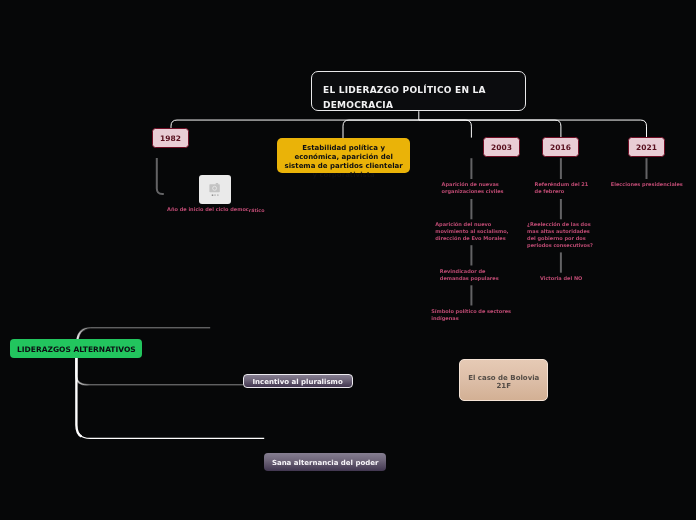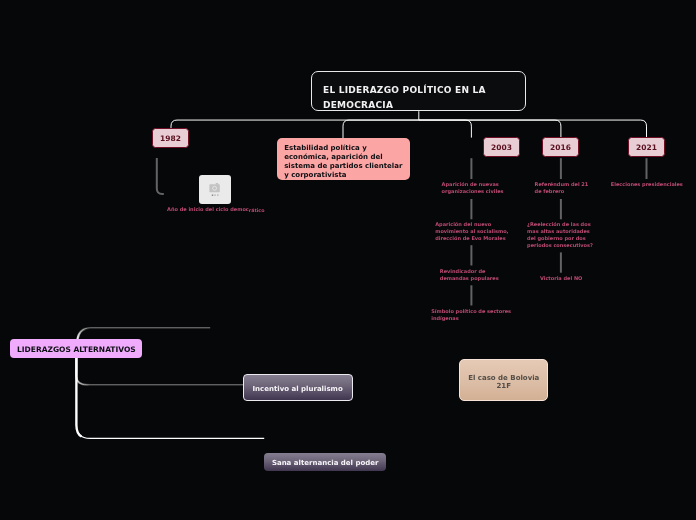--- a/index.html
+++ b/index.html
@@ -18,30 +18,30 @@
   #root .t{color:#f2f2f3;font-size:9px;font-weight:bold;line-height:15px;
            letter-spacing:0.25px;}
 
   
   .year{height:20px;border:1.3px solid #6e0d24;border-radius:3.5px;
         background:#e9cdd5;color:#59101f;font-size:7.5px;font-weight:bold;
         display:flex;align-items:center;justify-content:center;
         box-sizing:border-box;}
 
   
-  #estab{left:276.5px;top:138px;width:133.1px;height:42px;border-radius:5px;
-         background:#fca5a5;color:#0e0f12;font-size:7px;font-weight:bold;
-         line-height:8.8px;padding:6.3px 6.5px 0 7.7px;box-sizing:border-box;}
+  #estab{left:276.5px;top:138px;width:133.1px;height:35px;border-radius:5px;
+         background:#eab308;color:#0e0f12;font-size:7px;font-weight:bold;
+         line-height:8.8px;padding:6.3px 6.5px 0 7.7px;box-sizing:border-box;text-align:center;}
 
   
   .dlabel{color:#bc4a72;font-size:5px;font-weight:bold;line-height:6.95px;}
 
   
   #lider{left:10.3px;top:339.4px;width:132.2px;height:18.6px;border-radius:4px;
-         background:#f0abfc;color:#0c0f13;font-size:7.5px;font-weight:bold;
+         background:#22c55e;color:#0c0f13;font-size:7.5px;font-weight:bold;
          display:flex;align-items:center;justify-content:center;
          padding-top:1.4px;box-sizing:border-box;}
 
   
   .purple{height:18px;border-radius:4px;
           background:linear-gradient(180deg,#857e91 0%,#6e6579 42%,#413650 100%);
           color:#f7f5f9;font-size:7px;font-weight:bold;
           display:flex;align-items:center;justify-content:center;
           padding-top:2.6px;box-sizing:border-box;}
   .purple.sel{border:1.2px solid #eceaef;}
@@ -79,21 +79,21 @@
   #d2003d{width:84px;left:431.2px;top:307.6px;}
 
   #d2016a{width:58px;left:534.6px;top:181px;}
   #d2016b{width:70px;left:527.1px;top:221.4px;}
   #d2016c{width:44px;left:539.9px;top:274.8px;}
 
   #d2019a{width:74px;left:610.8px;top:181px;}
 
   
   #p1{left:210.6px;top:318.5px;width:129.6px;}
-  #p2{left:242.6px;top:374px;width:110px;height:27px;}
+  #p2{left:242.6px;top:374px;width:110px;height:14px;}
   #p3{left:264.2px;top:428.6px;width:122px;height:18.8px;margin-top:24px;}
 </style>
 </head>
 <body>
 
 <div id="canvas">
 
   <svg id="links" viewBox="0 0 696 520" xmlns="http://www.w3.org/2000/svg">
     <g fill="none" stroke-width="0.98" stroke-linecap="butt" stroke="#ffffff">
       <path d="M418.8 111.2 V120.05"></path>

